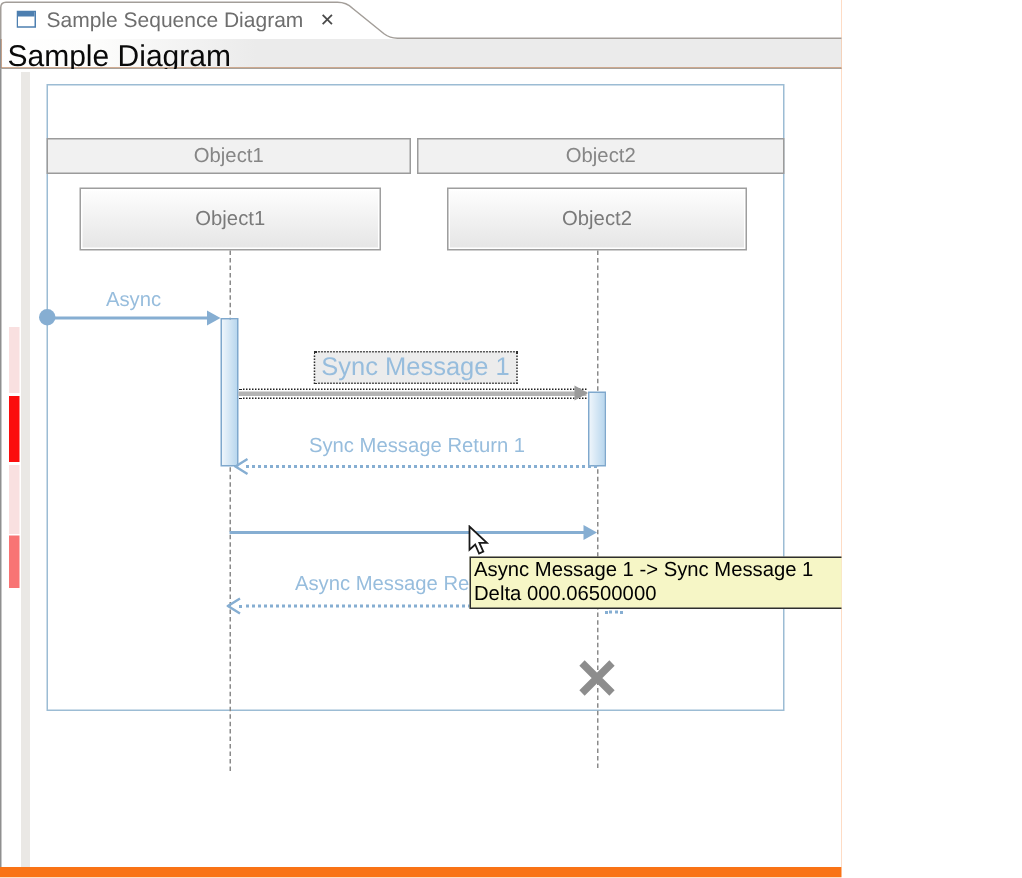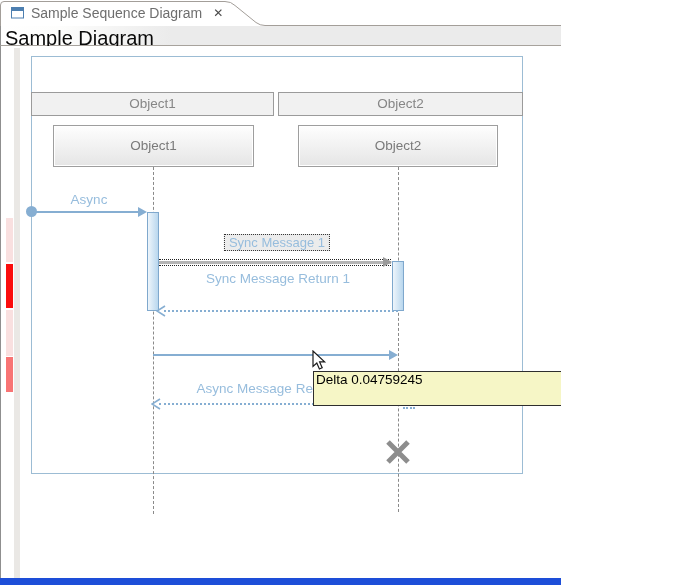--- a/index.html
+++ b/index.html
@@ -1,18 +1,18 @@
 <!DOCTYPE html>
 <html><head>
 <meta charset="utf-8">
 <style>
   *{margin:0;padding:0;box-sizing:border-box}
   html,body{background:#fff}
   body{width:681px;height:585px;font-family:"Liberation Sans",sans-serif}
-  #screen{position:relative;width:561px;height:585px;overflow:hidden;background:#1d4ed8}
+  #screen{position:relative;width:561px;height:585px;overflow:hidden;background:#f97316}
   .abs{position:absolute}
 
   
   #tabbar{position:absolute;left:0;top:0;width:681px;height:26px;background:#fff}
   #tab-outline{position:absolute;left:0;top:0}
   #tab-content{position:absolute;left:11px;top:5px;display:flex;align-items:center;gap:7px}
   #tab-title{font-size:14px;color:#6e6e6e;white-space:nowrap}
   #tab-close{font-size:12px;color:#4a4a4a;margin-left:4px;cursor:default}
 
   
@@ -60,25 +60,25 @@
 
   #start-circle{left:25px;top:160px;width:11px;height:11px;border-radius:50%;background:#86aed2}
   #start-line{left:33px;top:165px;width:105px}
   #start-arrow{left:137px;top:161px}
   #start-label{left:88px;top:146px}
 
   #sync1-band{left:158px;top:213px;width:232px;height:7px;border-top:1px dotted #1f1f1f;border-bottom:1px dotted #1f1f1f}
   #sync1-core{margin-top:1px;height:3px;background:#b4b4b4}
   #sync1-arrow{left:382px;top:211px;border-left-color:#9a9a9a}
   #sync1-label{left:276px;top:188px;transform:translateX(-50%);background:#ececec;border:1px dotted #2e2e2e;
-               padding:0 4px;font-size:13px;color:#97bddd;white-space:nowrap}
+               padding:0 4px;font-size:17px;color:#97bddd;white-space:nowrap}
 
   #syncret-line{left:163px;top:264px;width:234px}
   #syncret-arrow{left:155px;top:259px}
-  #syncret-label{left:277px;top:225px}
+  #syncret-label{left:277px;top:243px}
 
   #async1-line{left:152px;top:308px;width:237px}
   #async1-arrow{left:388px;top:304px}
   #async1-label{left:273px;top:286px}
 
   #asyncret-line{left:158px;top:357px;width:239px}
   #asyncret-arrow{left:150px;top:352px}
   #asyncret-label{left:271px;top:335px}
   #ret-fragment{left:402px;top:361px;width:12px}
 
@@ -158,21 +158,22 @@
       <path d="M9,1 L1,6 L9,11" fill="none" stroke="#86aed2" stroke-width="1.6"></path>
     </svg>
     <div id="asyncret-label" class="abs msg-label">Async Message Return 1</div>
     <div id="ret-fragment" class="abs line-dotted"></div>
 
     <svg id="stop-x" class="abs" width="26" height="26">
       <path d="M3,3 L23,23 M23,3 L3,23" stroke="#8d8d8d" stroke-width="5" fill="none"></path>
     </svg>
 
     <div id="tooltip" class="abs">
-      <div>Delta 0.04759245</div>
+      <div>Async Message 1 -&gt; Sync Message 1</div>
+      <div>Delta 000.06500000</div>
     </div>
 
     <svg id="cursor" class="abs" width="16" height="22">
       <path d="M2,1 L2,16.5 L5.8,13 L8.4,19 L11.2,17.7 L8.6,11.9 L13.6,11.9 Z" fill="#ffffff" stroke="#1a1a1a" stroke-width="1.2"></path>
     </svg>
 
   </div>
 </div>
 
 </body></html>

